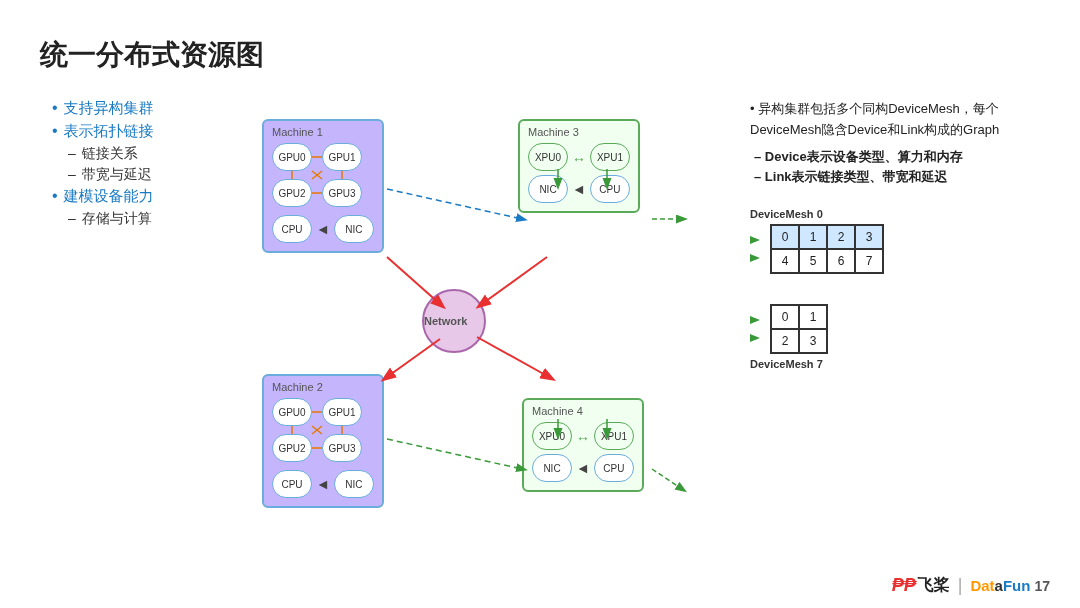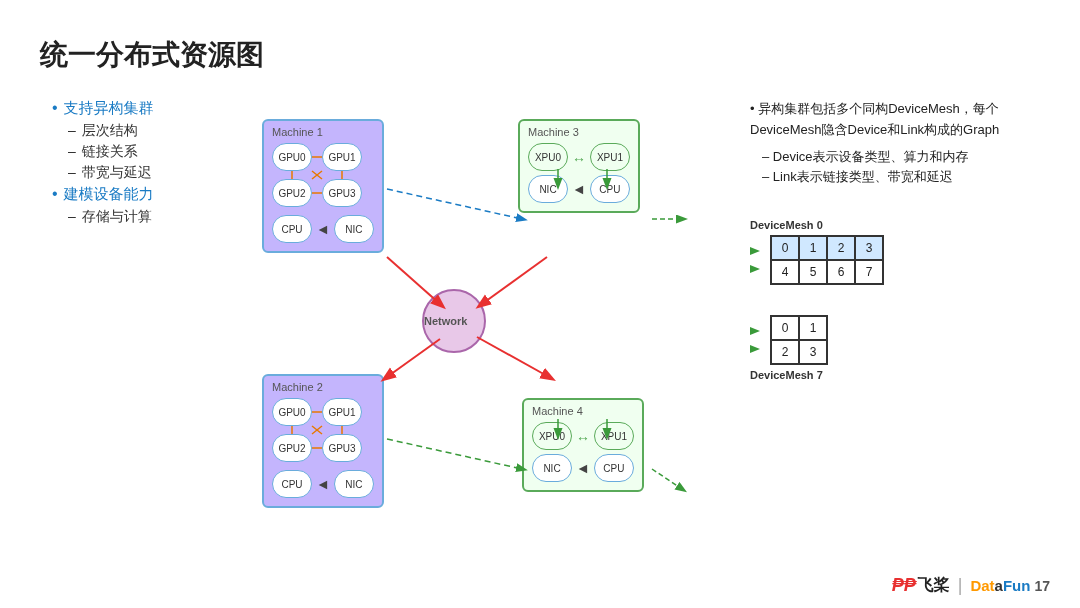--- a/index.html
+++ b/index.html
@@ -100,22 +100,23 @@
       padding-left: 10px;
     }
 
     .right-text {
       font-size: 13px;
       color: #222;
       line-height: 1.6;
       margin-bottom: 12px;
     }
     .right-text .sub {
-      margin-left: 12px;
+      margin-left: 4px;
       display: block;
+      font-weight: bold;
     }
 
     
     .devicemesh-container {
       margin-top: 8px;
     }
     .mesh-grid {
       display: inline-grid;
       gap: 0;
       border: 1.5px solid #333;
@@ -200,21 +201,21 @@
   </style>
 </head>
 <body>
 
 <div class="page-title">统一分布式资源图</div>
 
 <div style="display:flex; flex-direction:row; padding: 0 30px 0 52px; margin-top:5px;">
 
   <div class="left-panel">
     <div class="bullet-item">支持异构集群</div>
-    <div class="sub-item">层次结构</div>
+    <div class="bullet-item">表示拓扑链接</div>
     <div class="sub-item">链接关系</div>
     <div class="sub-item">带宽与延迟</div>
     <div class="bullet-item">建模设备能力</div>
     <div class="sub-item">存储与计算</div>
   </div>
 
   <div style="flex:1; position:relative; height:520px;">
 
     <div class="machine1-wrap">
       <div class="machine-container">
@@ -349,21 +350,21 @@
 
   <div class="right-panel">
     <div class="right-text">
       <span>• </span><span>异构集群包括多个同构DeviceMesh，每个DeviceMesh隐含Device和Link构成的Graph</span>
       <span class="sub" style="margin-top:6px;">– <span>Device表示设备类型、算力和内存</span></span>
       <span class="sub">– <span>Link表示链接类型、带宽和延迟</span></span>
     </div>
 
     <div class="devicemesh-container" style="margin-top:20px;">
       <div style="display:flex;align-items:center;gap:8px;">
-        <span style="font-size:11px;color:#333;font-weight:bold;margin-right:4px;margin-top:11px;">DeviceMesh 0</span>
+        <span style="font-size:11px;color:#333;font-weight:bold;margin-right:4px;">DeviceMesh 0</span>
       </div>
       <div style="display:flex;align-items:center;gap:6px;margin-top:4px;">
         <div style="display:flex;flex-direction:column;gap:2px;">
           <svg width="14" height="16">
               <polygon points="0,4 10,8 0,12" fill="#3a9a3a"></polygon>
             </svg>
           <svg width="14" height="16">
               <polygon points="0,4 10,8 0,12" fill="#3a9a3a"></polygon>
             </svg>
         </div>

